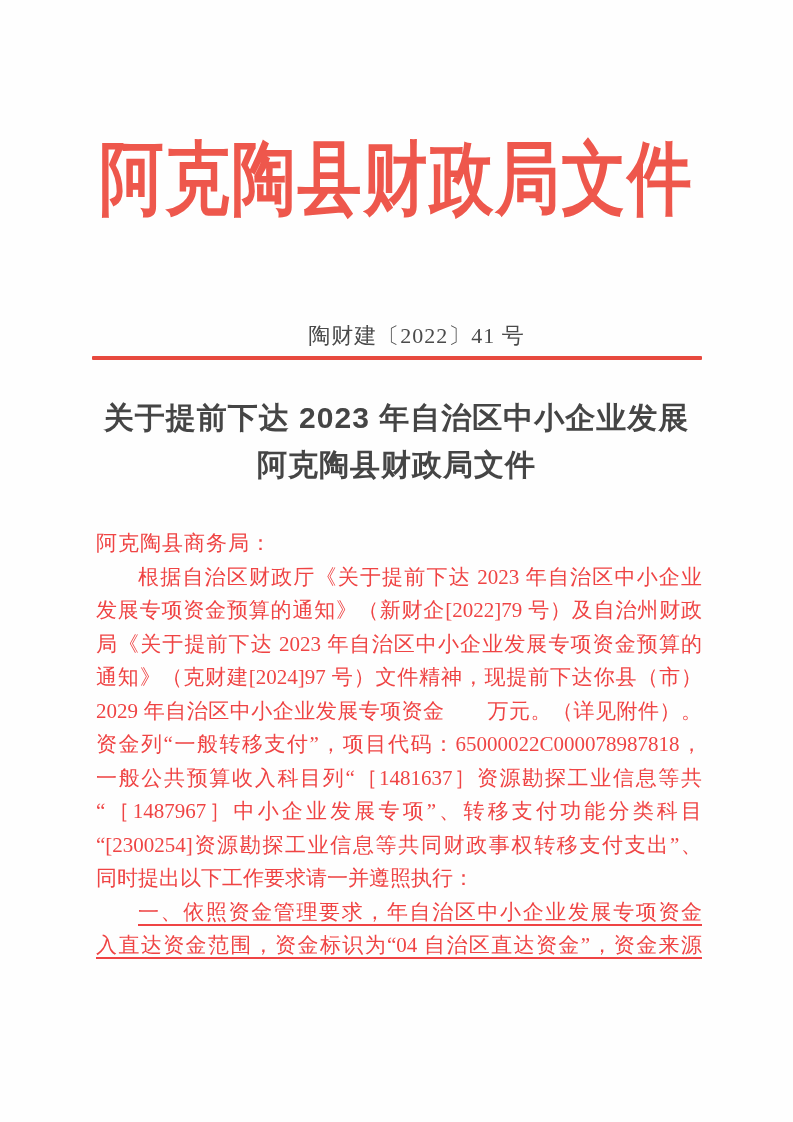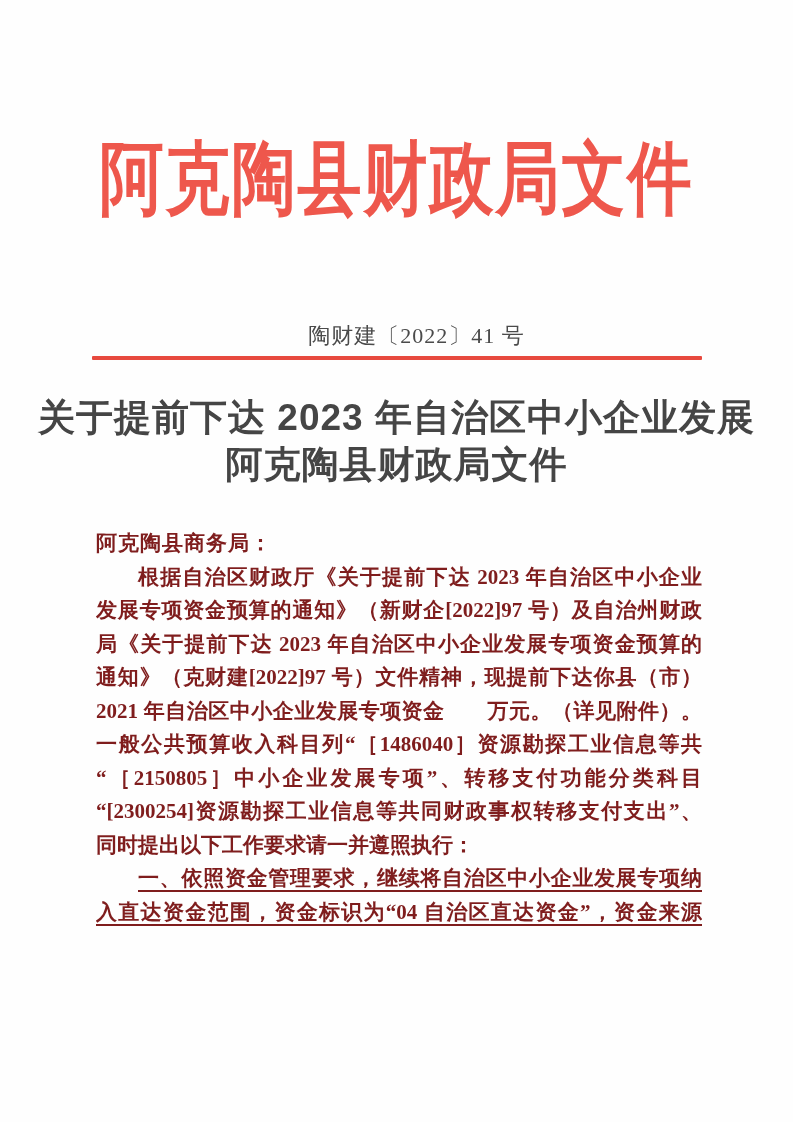--- a/index.html
+++ b/index.html
@@ -54,35 +54,34 @@
   }
   
   .doc-title {
     position: absolute;
     top: 394px;
     left: 0;
     width: 793px;
     text-align: center;
     font-family: "Liberation Sans", "DejaVu Sans", sans-serif;
     font-weight: bold;
-    font-size: 37px;
+    font-size: 30px;
     line-height: 47px;
     color: #454545;
     letter-spacing: 1px;
   }
   
   .body-block {
     position: absolute;
     top: 527px;
     left: 96px;
     width: 606px;
     font-size: 21px;
     line-height: 33.5px;
-    color: #7f1d1d;
-    font-weight: bold;
+    color: #ef4444;
   }
   .addressee {
     text-align: left;
     letter-spacing: 1px;
   }
   .line {
     width: 606px;
     overflow: hidden;
     white-space: pre-wrap;
   }
@@ -113,26 +112,27 @@
 
   <div class="doc-title">
     <div>关于提前下达 2023 年自治区中小企业发展</div>
     <div>阿克陶县财政局文件</div>
   </div>
 
   <div class="body-block">
     <div class="line addressee">阿克陶县商务局：</div>
     <div>
         <div class="line indent j">根据自治区财政厅《关于提前下达 2023 年自治区中小企业</div>
-        <div class="line j">发展专项资金预算的通知》（新财企[2022]97 号）及自治州财政</div>
+        <div class="line j">发展专项资金预算的通知》（新财企[2022]79 号）及自治州财政</div>
         <div class="line j">局《关于提前下达 2023 年自治区中小企业发展专项资金预算的</div>
-        <div class="line j">通知》（克财建[2022]97 号）文件精神，现提前下达你县（市）</div>
-        <div class="line j">2021 年自治区中小企业发展专项资金　　万元。（详见附件）。</div>
-        <div class="line j">一般公共预算收入科目列“［1486040］资源勘探工业信息等共</div>
-        <div class="line j">“［2150805］中小企业发展专项”、转移支付功能分类科目</div>
+        <div class="line j">通知》（克财建[2024]97 号）文件精神，现提前下达你县（市）</div>
+        <div class="line j">2029 年自治区中小企业发展专项资金　　万元。（详见附件）。</div>
+        <div class="line j">资金列“一般转移支付”，项目代码：65000022C000078987818，</div>
+        <div class="line j">一般公共预算收入科目列“［1481637］资源勘探工业信息等共</div>
+        <div class="line j">“［1487967］中小企业发展专项”、转移支付功能分类科目</div>
         <div class="line j">“[2300254]资源勘探工业信息等共同财政事权转移支付支出”、</div>
         <div class="line">同时提出以下工作要求请一并遵照执行：</div>
-        <div class="line indent j u">一、依照资金管理要求，继续将自治区中小企业发展专项纳</div>
+        <div class="line indent j u">一、依照资金管理要求，年自治区中小企业发展专项资金</div>
         <div class="line j u">入直达资金范围，资金标识为“04 自治区直达资金”，资金来源</div>
       </div>
   </div>
 
 </div>
 
 </body></html>

